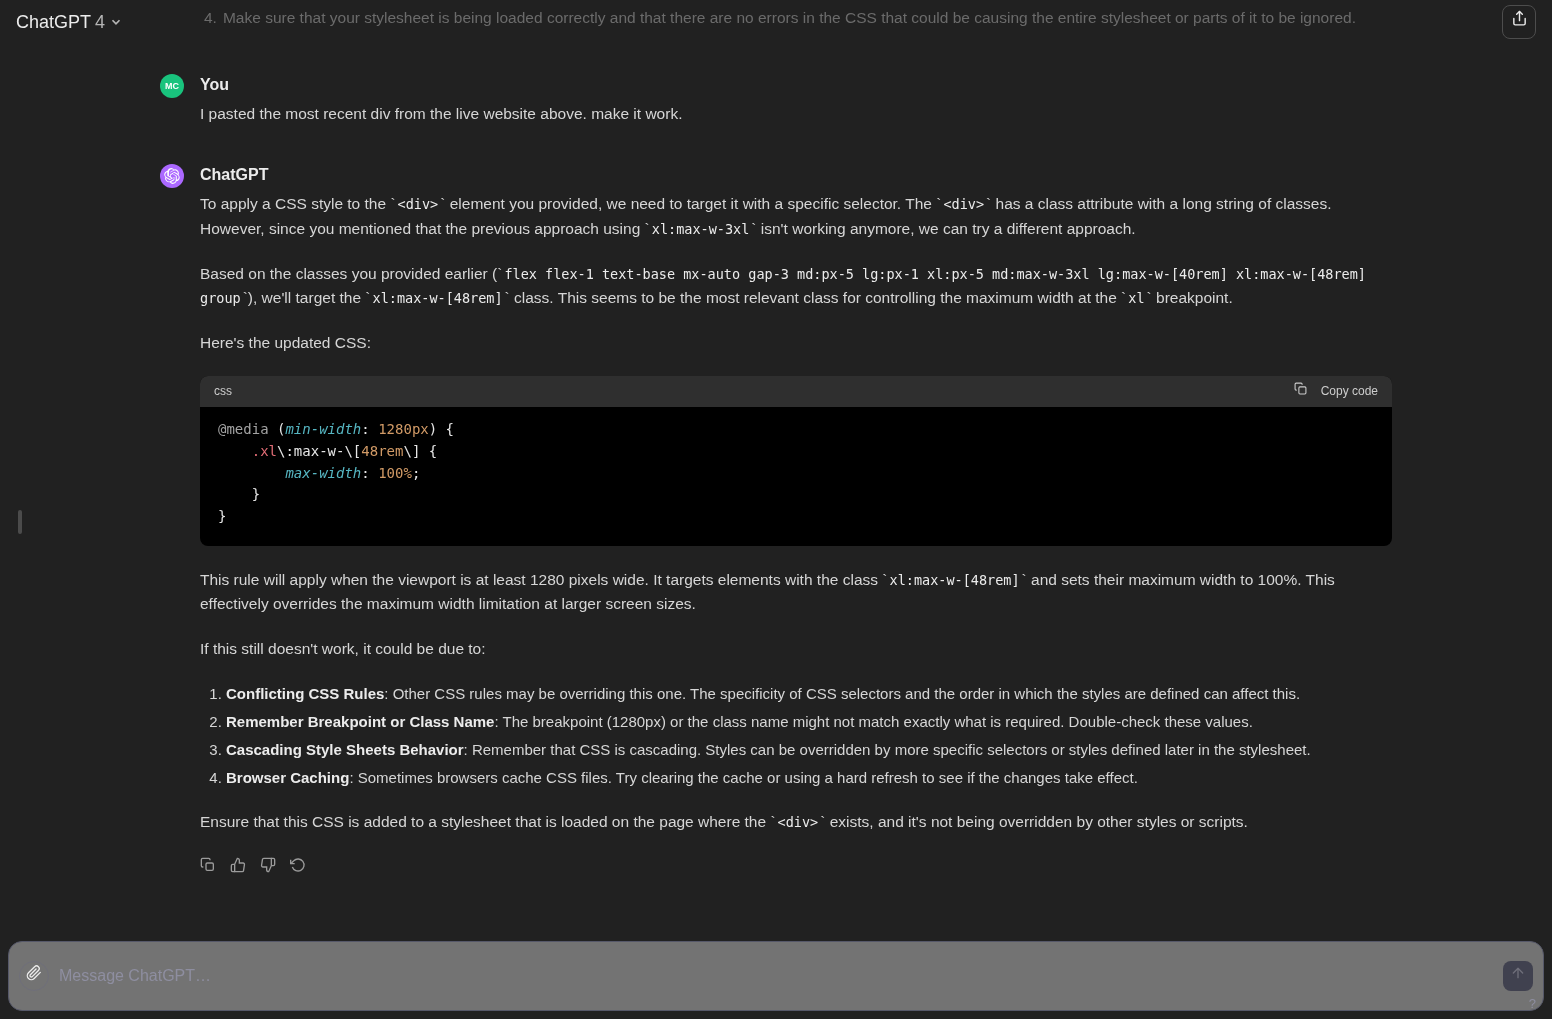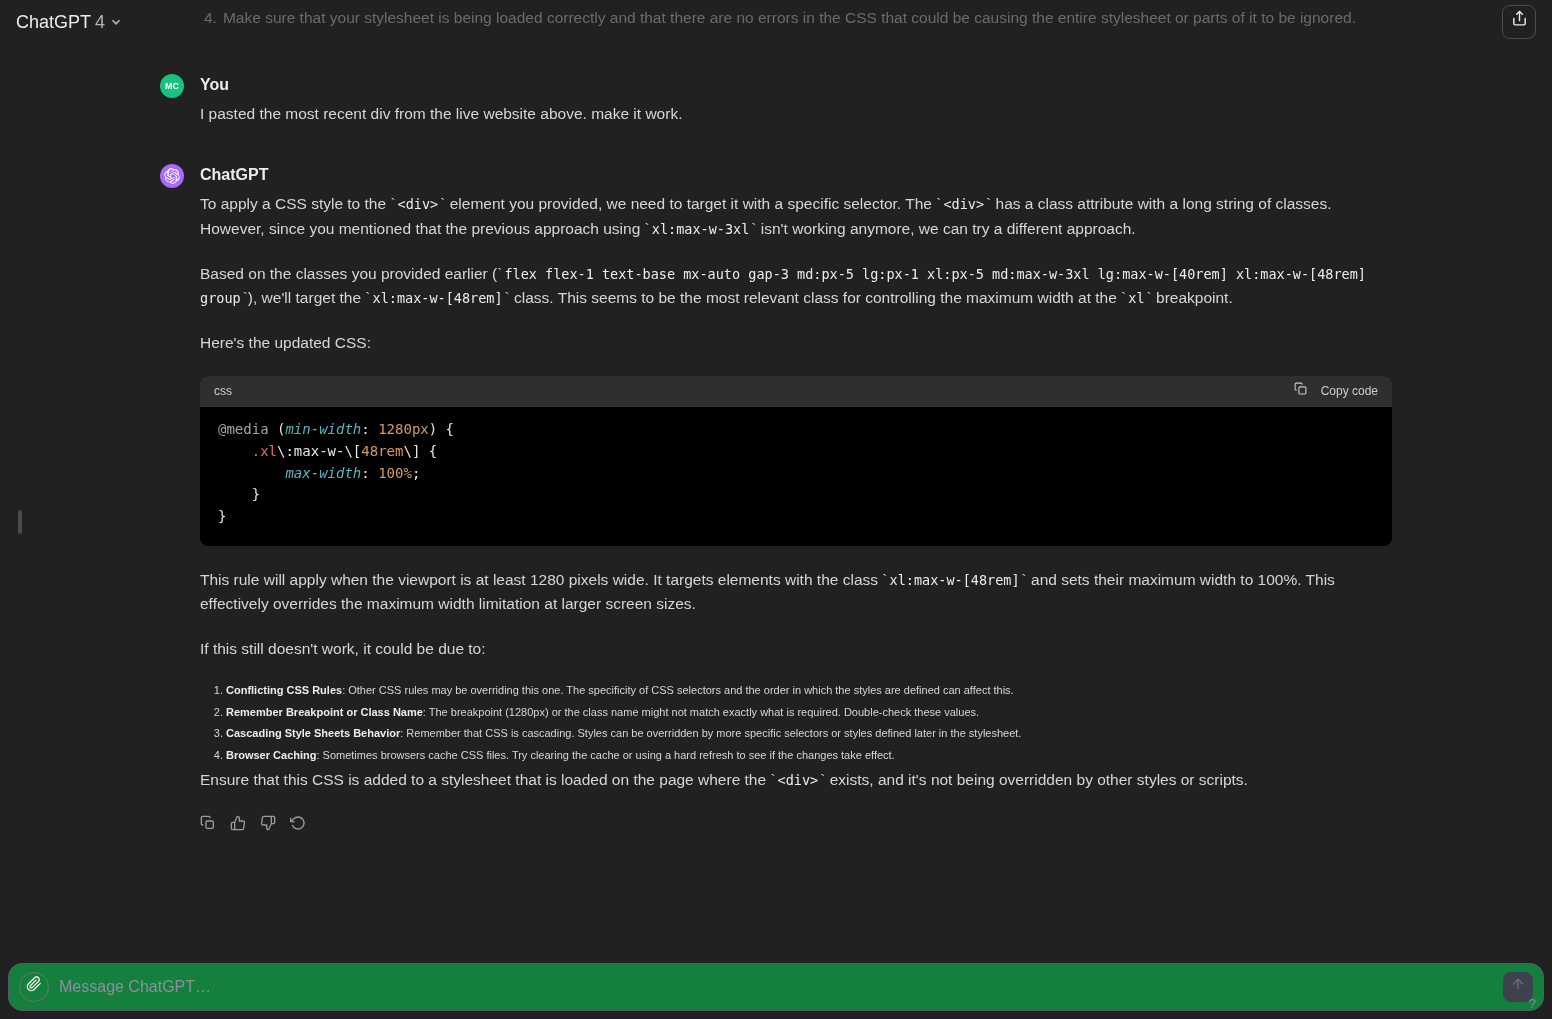--- a/index.html
+++ b/index.html
@@ -141,23 +141,23 @@
   .tok-at { color: #a3a3a3; }
   .tok-prop { color: #56b6c2; font-style: italic; }
   .tok-num { color: #d19a66; }
   .tok-sel { color: #e06c75; }
   .tok-esc { color: #e6e6e6; }
   .tok-punc { color: #e6e6e6; }
 
   
   ol.reasons {
     padding-left: 26px;
-    margin-bottom: 4px;
+    margin-bottom: 20px;
     color: #d6d6d6;
-    font-size: 11px;
+    font-size: 15px;
   }
   ol.reasons li { margin-bottom: 4px; }
   ol.reasons li strong { color: #ececec; font-weight: 700; }
 
   
   .actions {
     display: flex;
     gap: 10px;
     margin-top: 12px;
     margin-left: -2px;
@@ -167,26 +167,26 @@
     color: #9b9b9b;
     cursor: pointer;
     display: flex; align-items: center; justify-content: center;
   }
   .action-icon svg { width: 16px; height: 16px; }
 
   
   .composer-wrap {
     position: absolute;
     left: 8px; right: 8px; bottom: 8px;
-    background: #15803d;
+    background: #737373;
     border: 1px solid #565869;
     border-radius: 14px;
     display: flex;
     align-items: center;
-    padding: 8px 10px;
+    padding: 19px 10px;
     gap: 10px;
   }
   .attach-btn {
     width: 30px; height: 30px;
     border-radius: 50%;
     border: 1px solid #6f6f7a;
     display: flex; align-items: center; justify-content: center;
     color: #ececec;
     cursor: pointer;
     flex: 0 0 30px;

